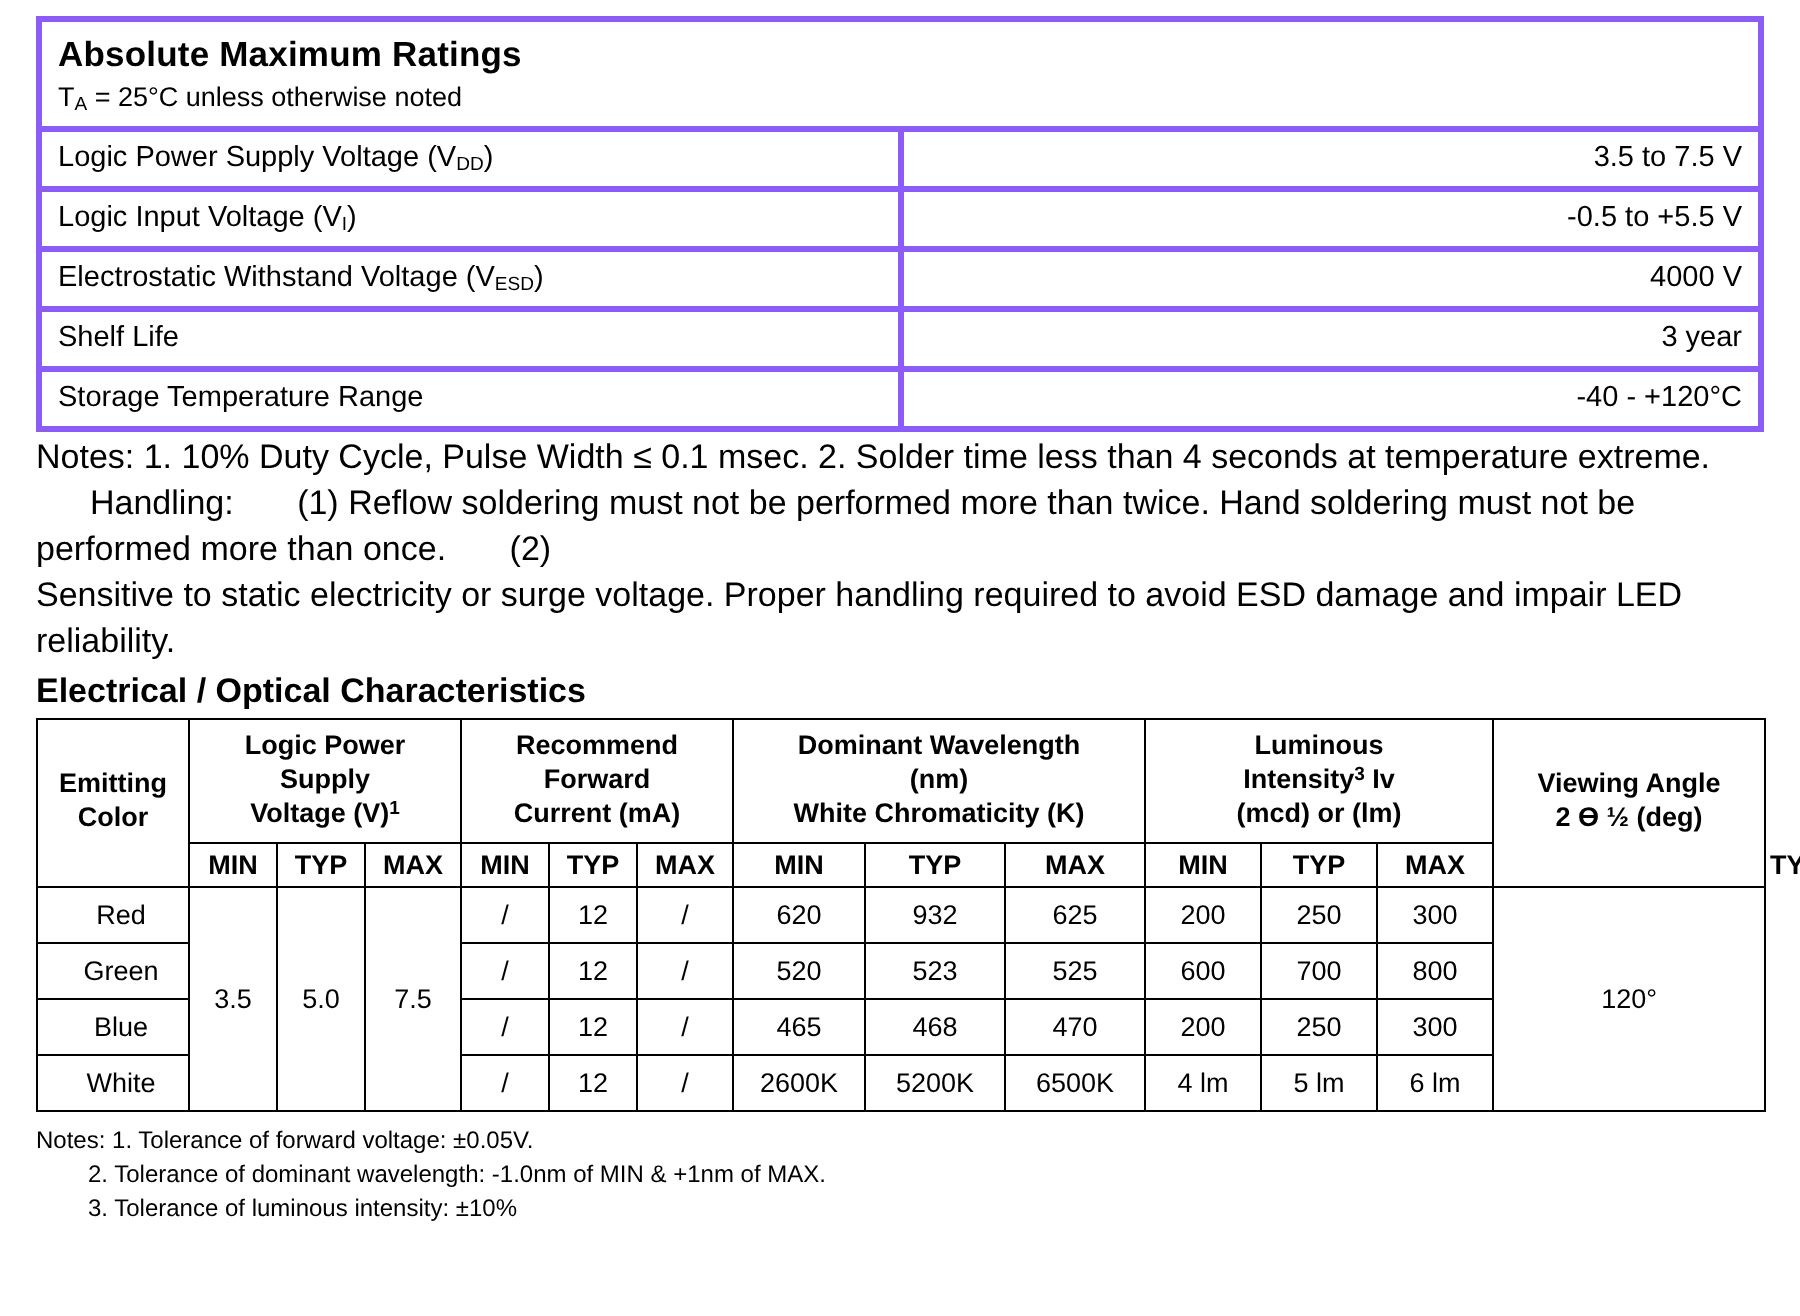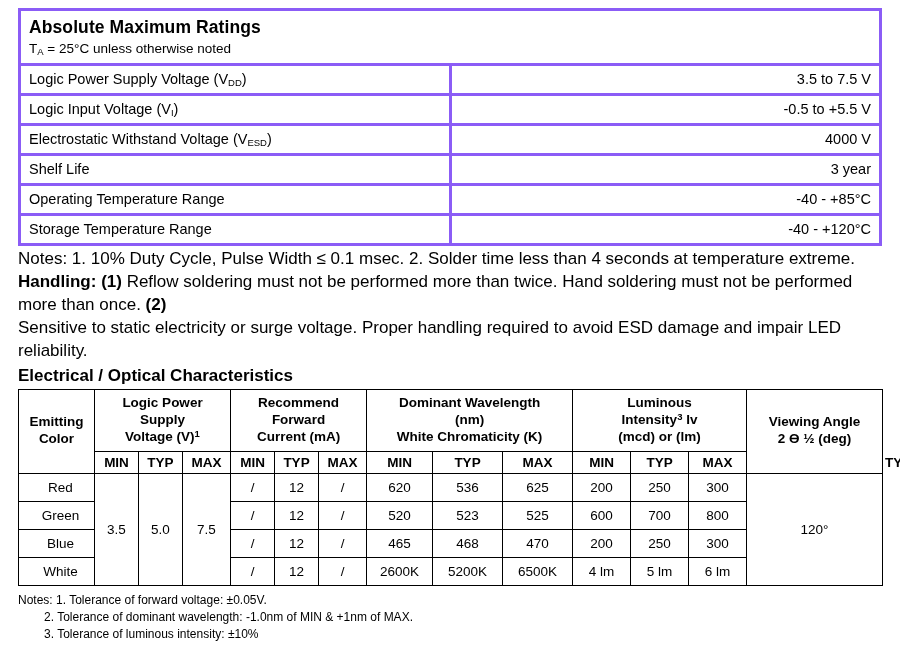--- a/index.html
+++ b/index.html
@@ -72,21 +72,21 @@
   }
 
   
   .notes-block {
     margin-top: 2px;
     font-size: 17px;
     line-height: 1.35;
     width: 864px;
   }
   .notes-line { display: block; }
-  .bold { font-weight: bold; }
+  .bold { font-weight: normal; margin-left: 27px; }
 
   
   .eo-heading {
     font-size: 17px;
     font-weight: bold;
     margin-top: 2px;
     line-height: 1.3;
   }
   .eo-sub {
     font-size: 13.5px;
@@ -174,24 +174,20 @@
       <tr>
         <td class="amr-param"><span>Electrostatic Withstand Voltage (V</span><sub>ESD</sub><span>)</span></td>
         <td class="amr-value">4000 V</td>
       </tr>
 
       <tr>
         <td class="amr-param">Shelf Life</td>
         <td class="amr-value">3 year</td>
       </tr>
 
-      <tr>
-        <td class="amr-param">Operating Temperature Range</td>
-        <td class="amr-value">-40 - +85°C</td>
-      </tr>
 
       <tr>
         <td class="amr-param">Storage Temperature Range</td>
         <td class="amr-value">-40 - +120°C</td>
       </tr>
     </tbody>
   </table>
 
   <div class="notes-block">
     <span class="notes-line">Notes: 1. 10% Duty Cycle, Pulse Width ≤ 0.1 msec.   2. Solder time less than 4 seconds at temperature extreme.</span>
@@ -267,21 +263,21 @@
     <tbody>
       <tr class="eo-row">
         <td class="eo-color">Red</td>
         <td rowspan="4">3.5</td>
         <td rowspan="4">5.0</td>
         <td rowspan="4">7.5</td>
         <td>/</td>
         <td>12</td>
         <td>/</td>
         <td>620</td>
-        <td>536</td>
+        <td>932</td>
         <td>625</td>
         <td>200</td>
         <td>250</td>
         <td>300</td>
         <td rowspan="4">120°</td>
       </tr>
       <tr class="eo-row">
         <td class="eo-color">Green</td>
         <td>/</td>
         <td>12</td>

